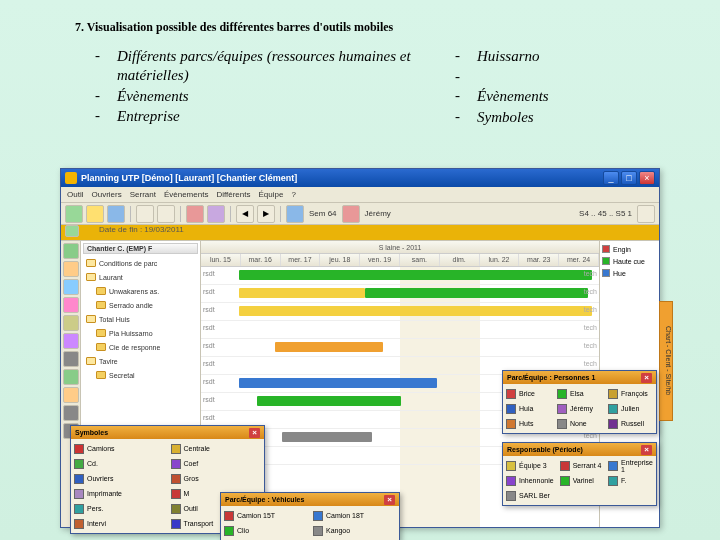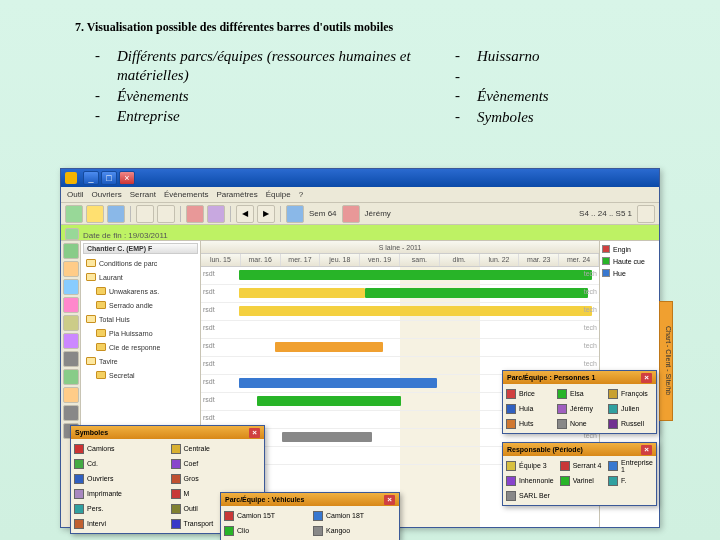--- a/index.html
+++ b/index.html
@@ -64,21 +64,21 @@
     padding:0 4px; border-bottom:1px solid #c8c4b4;
   }
   .tbtn { width:18px; height:18px; background:#f0ecdc; border:1px solid #c4c0b0; border-radius:2px; display:flex;align-items:center;justify-content:center;}
   .tbtn.y{background:#ffe070;}
   .tbtn.b{background:#8ab8e8;}
   .tbtn.g{background:#98d898;}
   .tbtn.r{background:#e89898;}
   .tbtn.p{background:#c8a8e0;}
   .sep{width:1px;height:16px;background:#bbb;margin:0 2px;}
   .tlabel{font-size:8px;color:#333;padding:0 2px;}
-  .datebar{height:16px;background:#bef264;border-bottom:1px solid #c8c4b4;display:flex;align-items:flex-end;padding:0 4px;font-size:8px;color:#555;}
+  .datebar{height:16px;background:#eab308;border-bottom:1px solid #c8c4b4;display:flex;align-items:flex-start;padding:0 4px;font-size:8px;color:#555;gap:16px;}
 
   .body {
     position:absolute; top:72px; left:0; right:0; bottom:0;
     display:flex;
   }
   .sidetools{width:20px;background:#ece9d8;border-right:1px solid #c8c4b4;display:flex;flex-direction:column;gap:2px;padding:2px;}
   .sidetools .sb{width:16px;height:16px;border:1px solid #c4c0b0;border-radius:2px;}
   .sb.c1{background:#8c8;}
   .sb.c2{background:#fc8;}
   .sb.c3{background:#8cf;}
@@ -165,31 +165,32 @@
         <span class="dash">-</span>
         <span class="txt">Symboles</span>
       </div>
   </div>
 </div>
 
 <div class="app">
 
   <div class="titlebar">
     <div class="t-icon"></div>
+    <div class="t-text">Planning UTP [Démo]  [Laurant]  [Chantier Clément]</div>
     <div class="winbtn">_</div>
     <div class="winbtn">□</div>
     <div class="winbtn close">×</div>
   </div>
 
   <div class="menubar">
     <span>Outil</span>
     <span>Ouvriers</span>
     <span>Serrant</span>
     <span>Évènements</span>
-    <span>Paramètres</span>
+    <span>Différents</span>
     <span>Équipe</span>
     <span>?</span>
   </div>
 
   <div class="toolbar">
     <div class="tbtn g"></div>
     <div class="tbtn y"></div>
     <div class="tbtn b"></div>
     <div class="sep"></div>
     <div class="tbtn"></div>
@@ -199,21 +200,21 @@
     <div class="tbtn p"></div>
     <div class="sep"></div>
     <div class="tbtn">◀</div>
     <div class="tbtn">▶</div>
     <div class="sep"></div>
     <div class="tbtn b"></div>
     <span class="tlabel">Sem 64</span>
     <div class="tbtn r"></div>
     <span class="tlabel">Jérémy</span>
     <div style="flex:1"></div>
-    <span class="tlabel">S4 .. 24 .. S5 1</span>
+    <span class="tlabel">S4 .. 45 .. S5 1</span>
     <div class="tbtn"></div>
   </div>
 
   <div class="datebar">
     <div class="tbtn g" style="width:14px;height:12px;margin-right:4px"></div>
     <span>Date de fin : 19/03/2011</span>
   </div>
 
   <div class="body">
 

